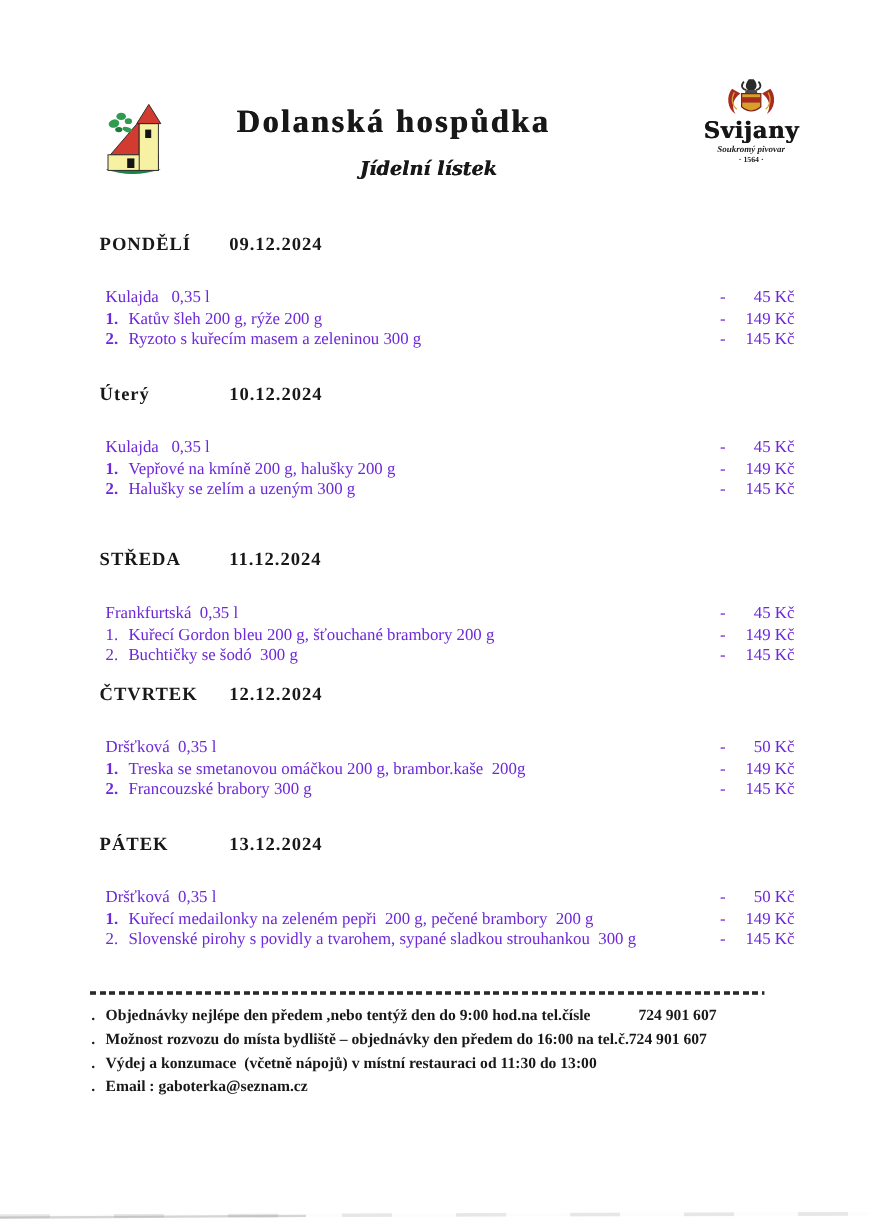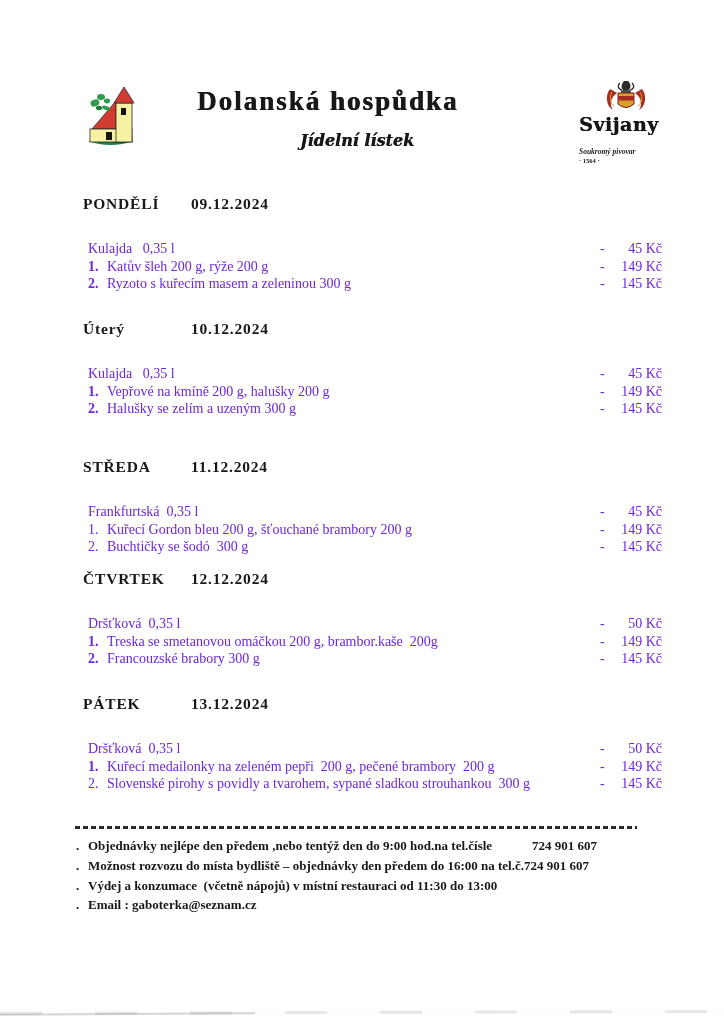--- a/index.html
+++ b/index.html
@@ -13,27 +13,27 @@
   .page-title {
     position:absolute; left:197px; top:86px; width:370px; text-align:left;
     font-family:Liberation Serif, serif; font-weight:bold; font-size:27px;
     letter-spacing:2px; color:#181818; text-shadow:0.6px 0 0 #181818;
   }
   .page-subtitle {
     position:absolute; left:212px; top:131px; width:290px; text-align:center;
     font-family:"DejaVu Serif", serif; font-weight:bold; font-style:italic;
     font-size:16px; color:#181818; text-shadow:0.4px 0 0 #181818;
   }
-  .svijany { position:absolute; left:579px; top:80px; width:94px; }
+  .svijany { position:absolute; left:579px; top:65px; width:94px; text-align:center; }
   .svijany-crest { display:block; margin:0 auto; }
   .svijany-name {
     font-family:"DejaVu Serif", serif; font-weight:bold; font-size:19px;
     margin-top:-3px; letter-spacing:0.5px; color:#161616; text-shadow:0.5px 0 0 #161616;
   }
-  .svijany-tagline { font-size:7.5px; font-weight:bold; font-style:italic; color:#222; margin-top:12px; }
+  .svijany-tagline { font-size:7.5px; font-weight:bold; font-style:italic; color:#222; margin-top:0px; }
   .svijany-year { font-size:6.5px; font-weight:bold; color:#222; margin-top:1px; }
 
   
   .day { position:absolute; left:0; width:724px; height:110px;padding-left:20px; }
   .day-heading {
     position:absolute; left:83px; top:0; font-weight:bold; font-size:15.5px;
     letter-spacing:0.8px; color:#181818;
   }
   .day-name { display:inline-block; min-width:108px; }
   .rows { position:absolute; left:88px; top:45px; width:600px; }

